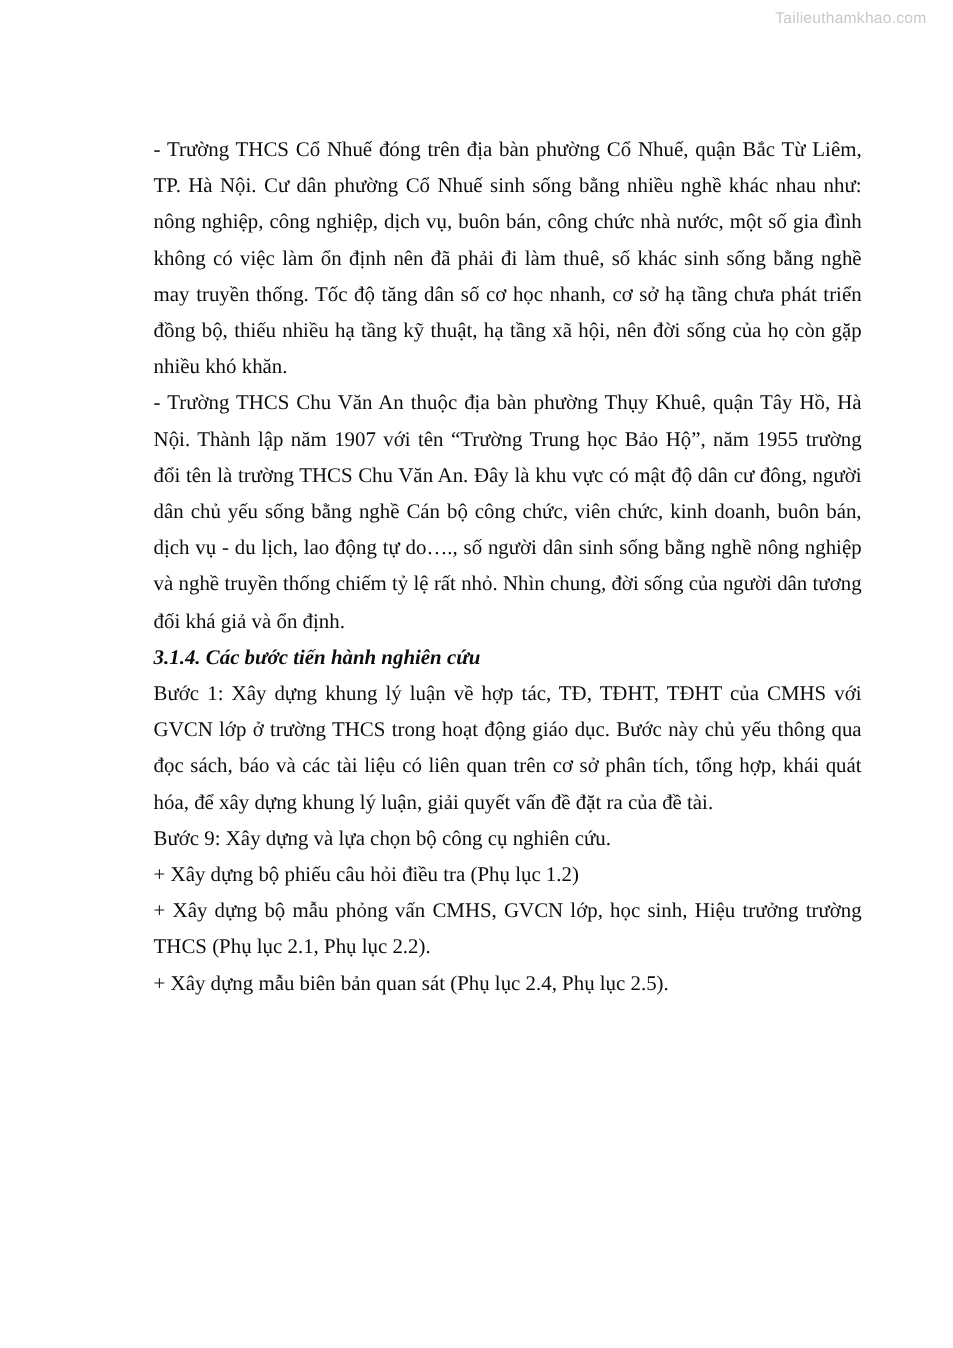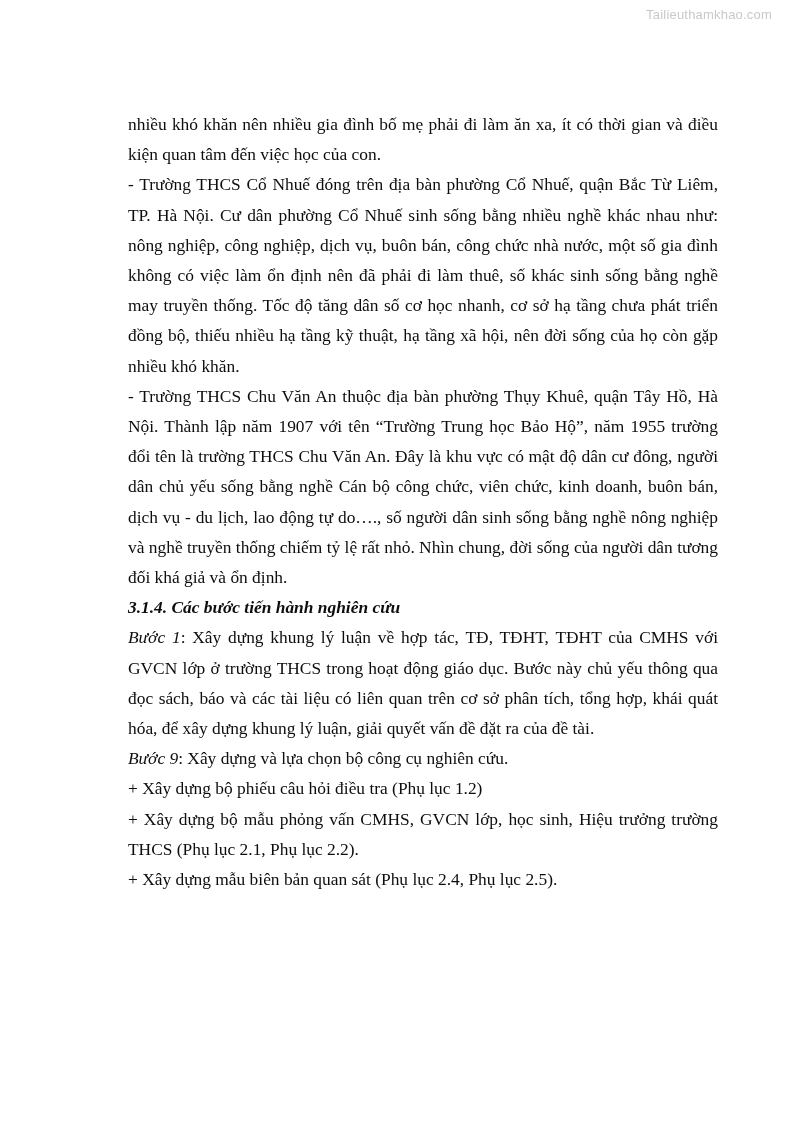--- a/index.html
+++ b/index.html
@@ -52,21 +52,20 @@
     text-indent: 58px;
   }
   .heading {
     font-weight: bold;
     font-style: italic;
     text-align: left;
     text-indent: 0;
     margin: 0;
   }
   .it {
-    font-style: italic;
   }
   .lastline-left {
     text-align: left;
   }
   .page-number {
     position: absolute;
     left: 0;
     right: 0;
     top: 1028px;
     text-align: center;
@@ -77,21 +76,20 @@
 </style>
 </head>
 <body>
 
 <div class="page">
 
   <div class="watermark">Tailieuthamkhao.com</div>
 
   <div class="content">
 
-    <p class="para-cont">nhiều khó khăn nên nhiều gia đình bố mẹ phải đi làm ăn xa, ít có thời gian và điều kiện quan tâm đến việc học của con.</p>
 
     <p class="para-indent">- Trường THCS Cổ Nhuế đóng trên địa bàn phường Cổ Nhuế, quận Bắc Từ Liêm, TP. Hà Nội. Cư dân phường Cổ Nhuế sinh sống bằng nhiều nghề khác nhau như: nông nghiệp, công nghiệp, dịch vụ, buôn bán, công chức nhà nước, một số gia đình không có việc làm ổn định nên đã phải đi làm thuê, số khác sinh sống bằng nghề may truyền thống. Tốc độ tăng dân số cơ học nhanh, cơ sở hạ tầng chưa phát triển đồng bộ, thiếu nhiều hạ tầng kỹ thuật, hạ tầng xã hội, nên đời sống của họ còn gặp nhiều khó khăn.</p>
 
     <p class="para-indent">- Trường THCS Chu Văn An thuộc địa bàn phường Thụy Khuê, quận Tây Hồ, Hà Nội. Thành lập năm 1907 với tên “Trường Trung học Bảo Hộ”, năm 1955 trường đổi tên là trường THCS Chu Văn An. Đây là khu vực có mật độ dân cư đông, người dân chủ yếu sống bằng nghề Cán bộ công chức, viên chức, kinh doanh, buôn bán, dịch vụ - du lịch, lao động tự do…., số người dân sinh sống bằng nghề nông nghiệp và nghề truyền thống chiếm tỷ lệ rất nhỏ. Nhìn chung, đời sống của người dân tương đối khá giả và ổn định.</p>
 
     <p class="heading">3.1.4. Các bước tiến hành nghiên cứu</p>
 
     <p class="para-indent">
       <span class="it">Bước 1</span><span>: Xây dựng khung lý luận về hợp tác, TĐ, TĐHT, TĐHT của CMHS với GVCN lớp ở trường THCS trong hoạt động giáo dục. Bước này chủ yếu thông qua đọc sách, báo và các tài liệu có liên quan trên cơ sở phân tích, tổng hợp, khái quát hóa, để xây dựng khung lý luận, giải quyết vấn đề đặt ra của đề tài.</span>
     </p>

